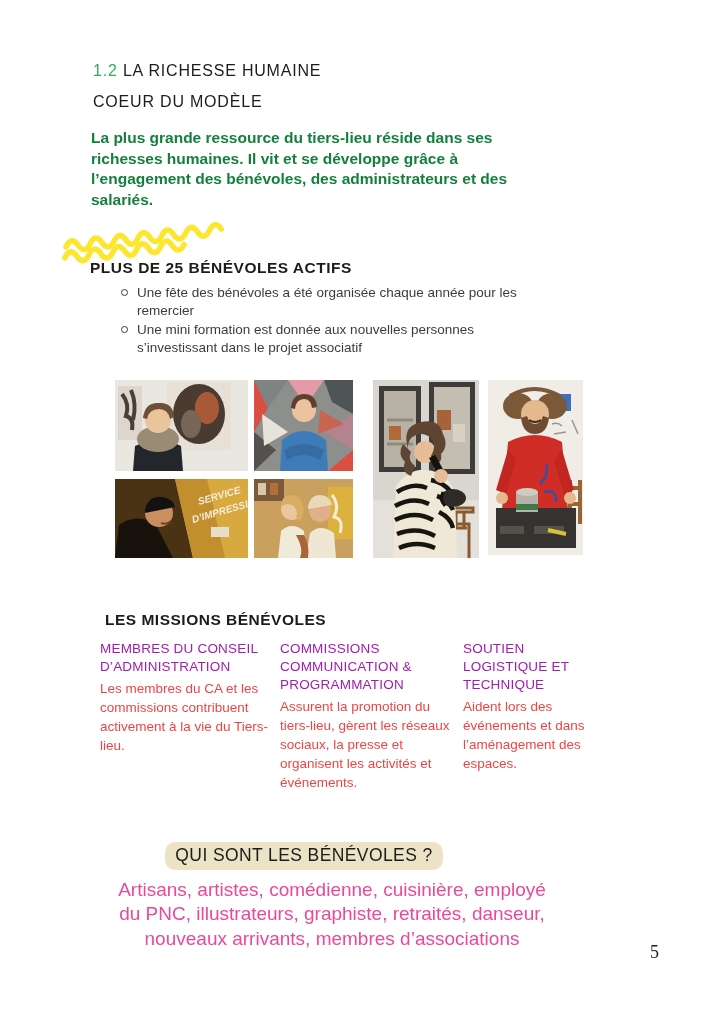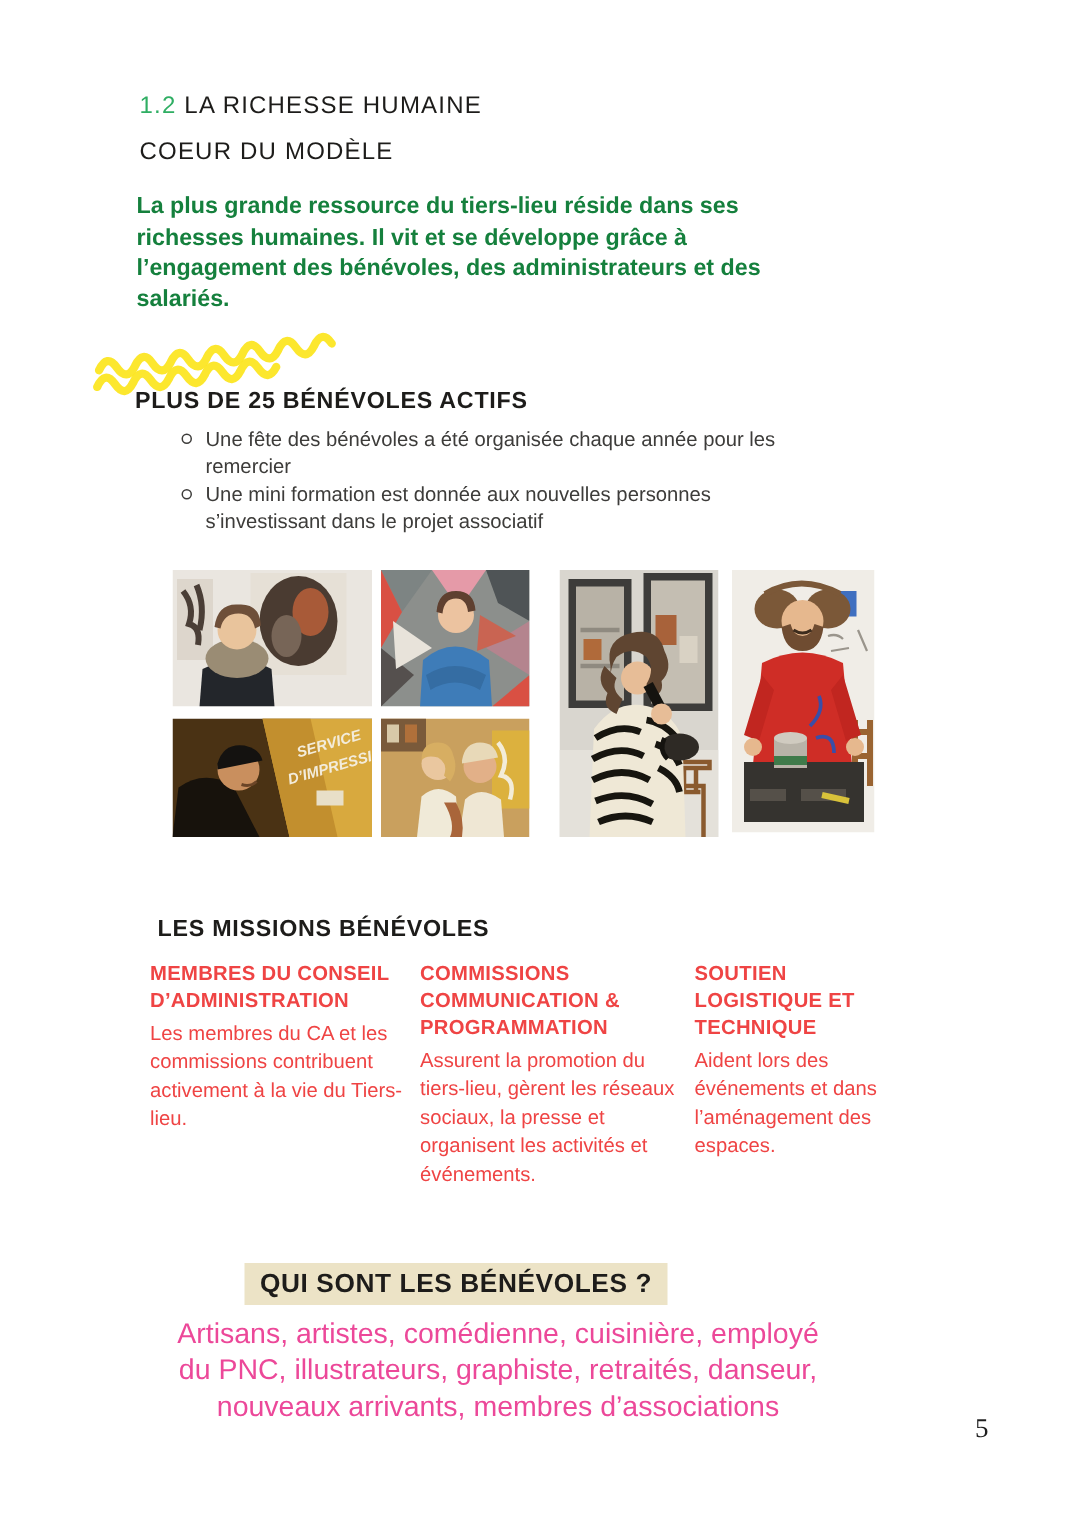--- a/index.html
+++ b/index.html
@@ -38,32 +38,32 @@
   .pcol{display:flex;flex-direction:column;}
   .pcol .ph + .ph{margin-top:8px;}
   .ph{margin:0;}
   .ph svg{display:block;}
   #pcol-1{margin-right:6px;}
   #pcol-2{margin-right:20px;}
   #pcol-3{margin-right:9px;}
   
   .mission-cols{position:absolute;left:100px;top:640px;display:flex;}
   .mcol h3{
-    margin:0 0 3px 0;font-size:13.5px;line-height:18px;font-weight:bold;
-    color:#ef4444;letter-spacing:.2px;
+    margin:0 0 3px 0;font-size:13.5px;line-height:18px;font-weight:normal;
+    color:#a21caf;letter-spacing:.2px;
   }
   .mcol p{margin:0;font-size:13.5px;line-height:19px;color:#ef4444;}
   #mcol-1{width:170px;margin-right:10px;}
   #mcol-2{width:172px;margin-right:11px;}
   #mcol-3{width:138px;}
   
   .who-head-wrap{position:absolute;left:54px;top:842px;width:500px;text-align:center;}
   .who-head{
     display:inline-block;background:#ece3c6;padding:3px 10px 4px 10px;
-    font-size:17.5px;font-weight:bold;letter-spacing:.4px;color:#1d1c1a;
+    font-size:17.5px;font-weight:normal;letter-spacing:.4px;color:#1d1c1a;border-radius:10px;
   }
   .who-body{
     position:absolute;left:77px;top:878px;width:510px;text-align:center;
     font-size:19px;line-height:24.4px;color:#ec4899;
   }
   
   .page-num{
     position:absolute;left:650px;top:942px;
     font-family:"Liberation Serif",serif;font-size:18px;color:#1e1e1e;
   }

